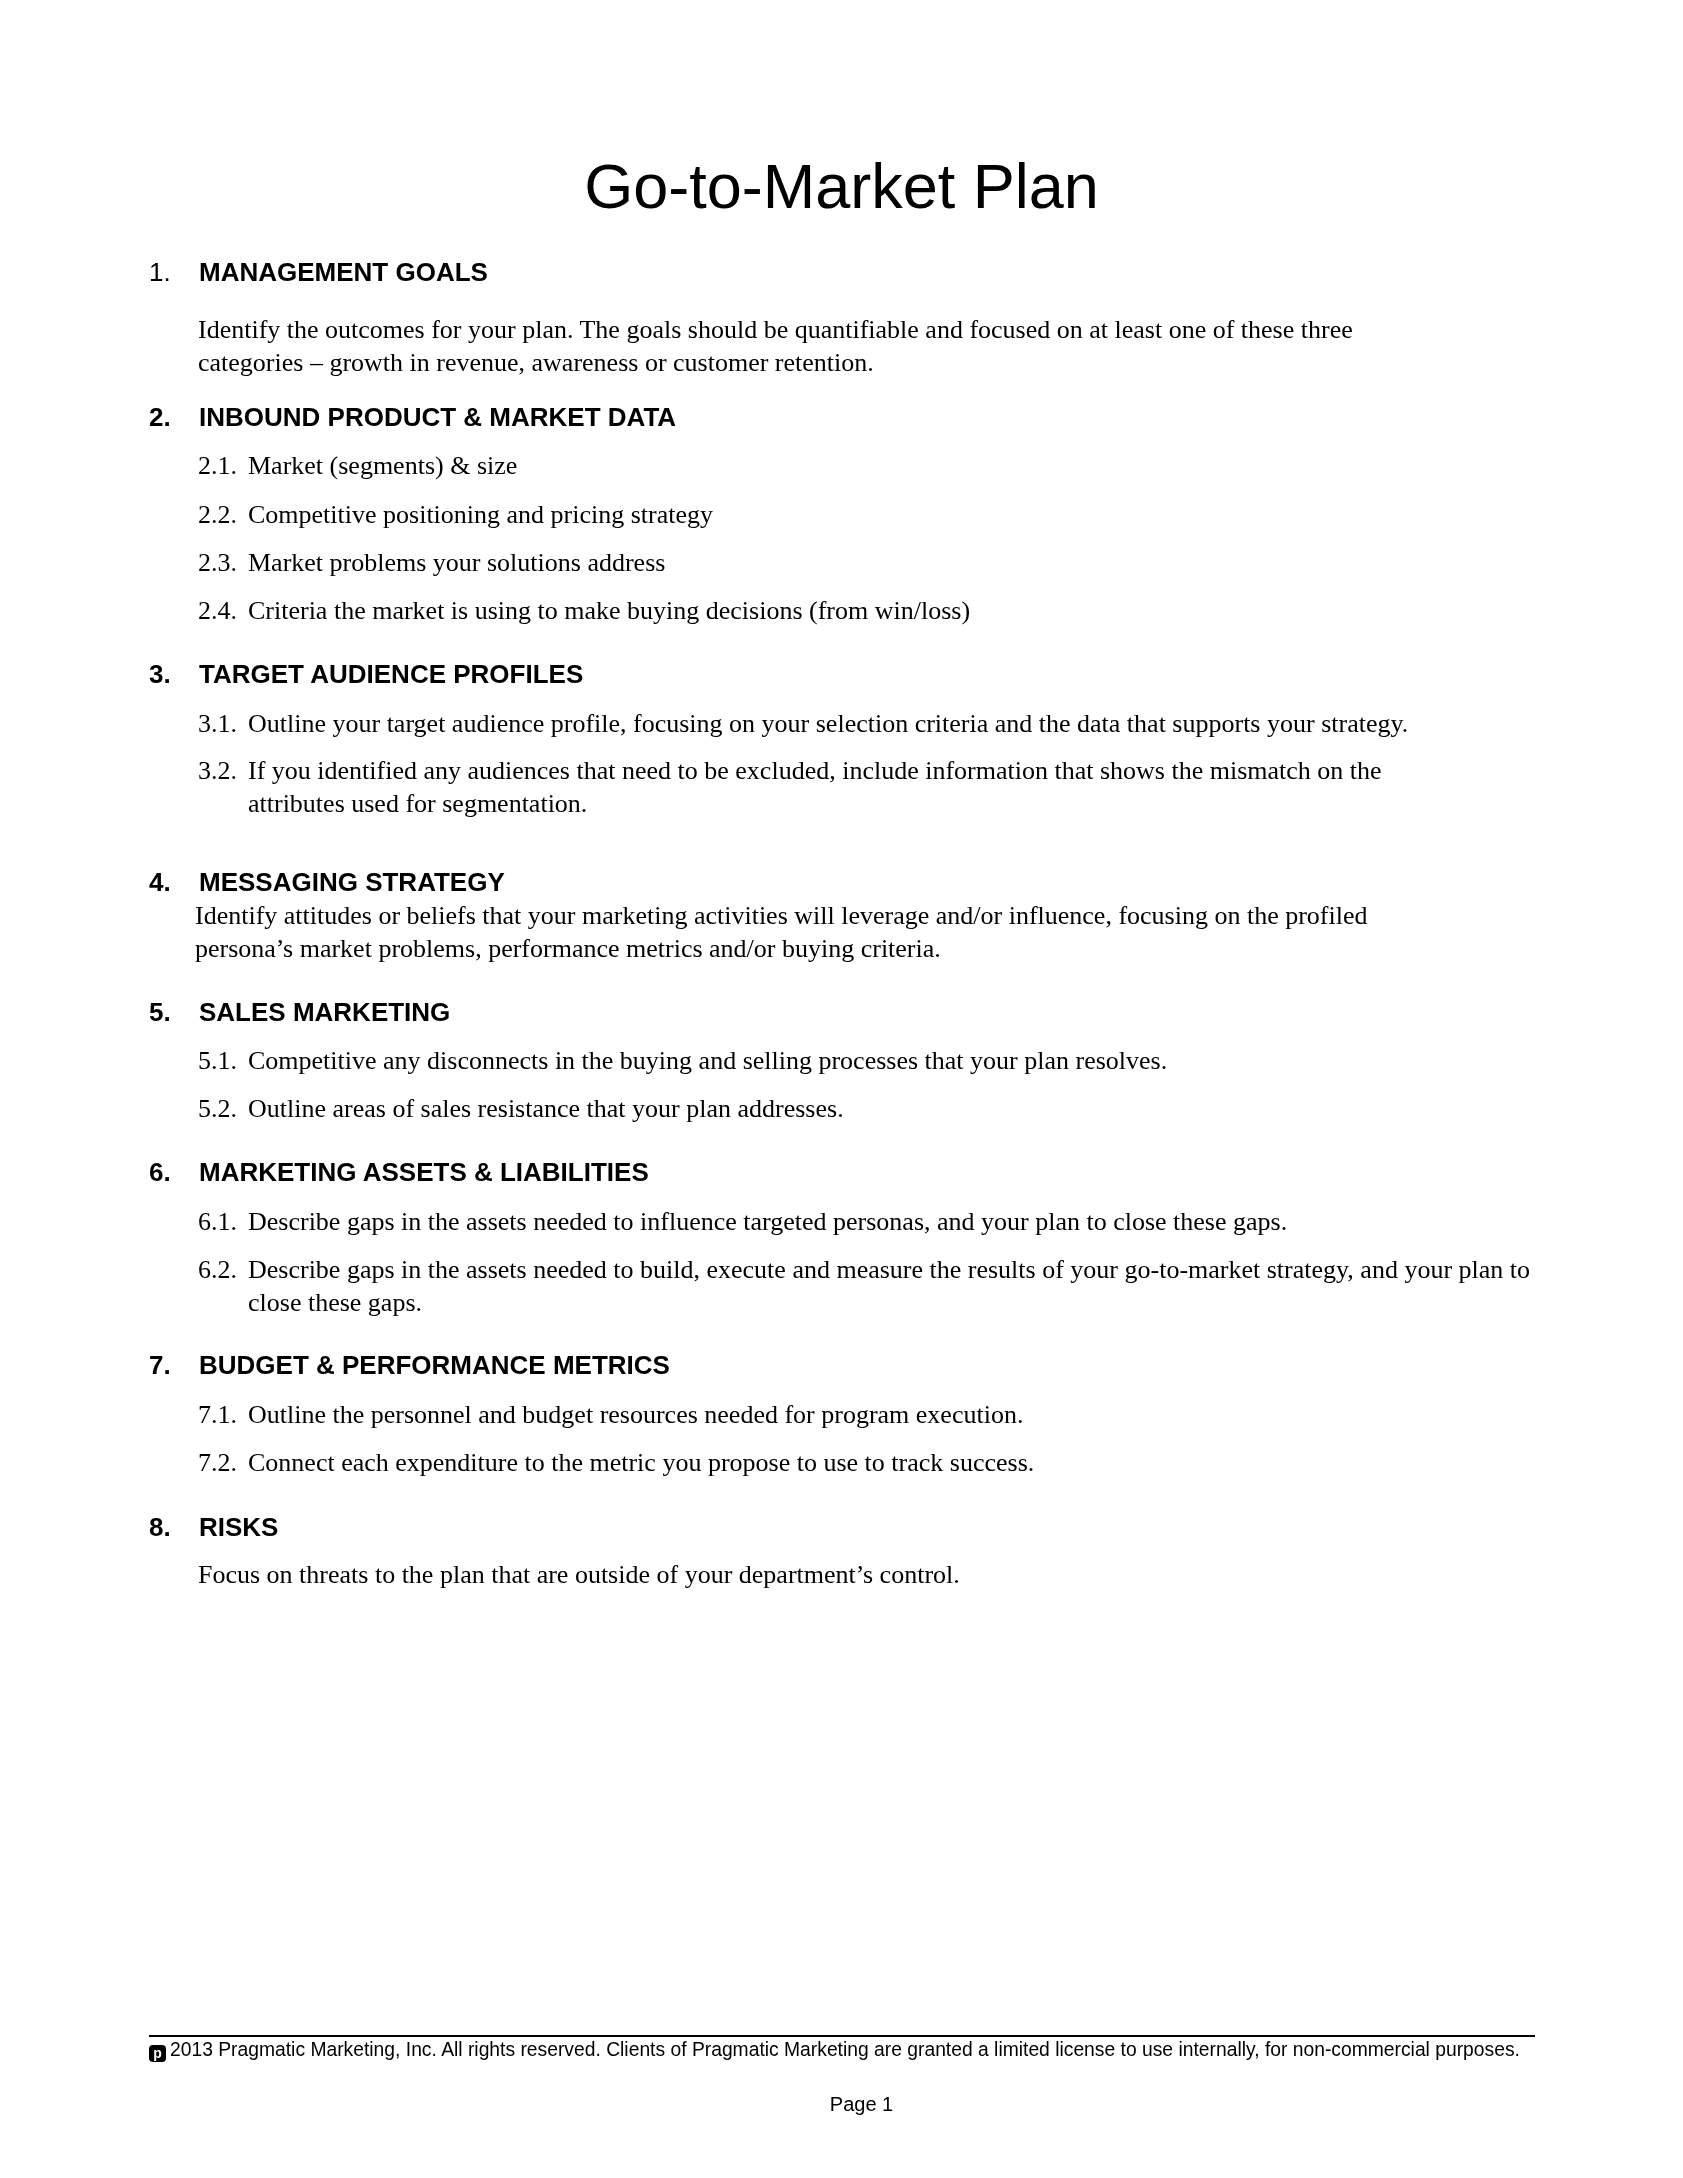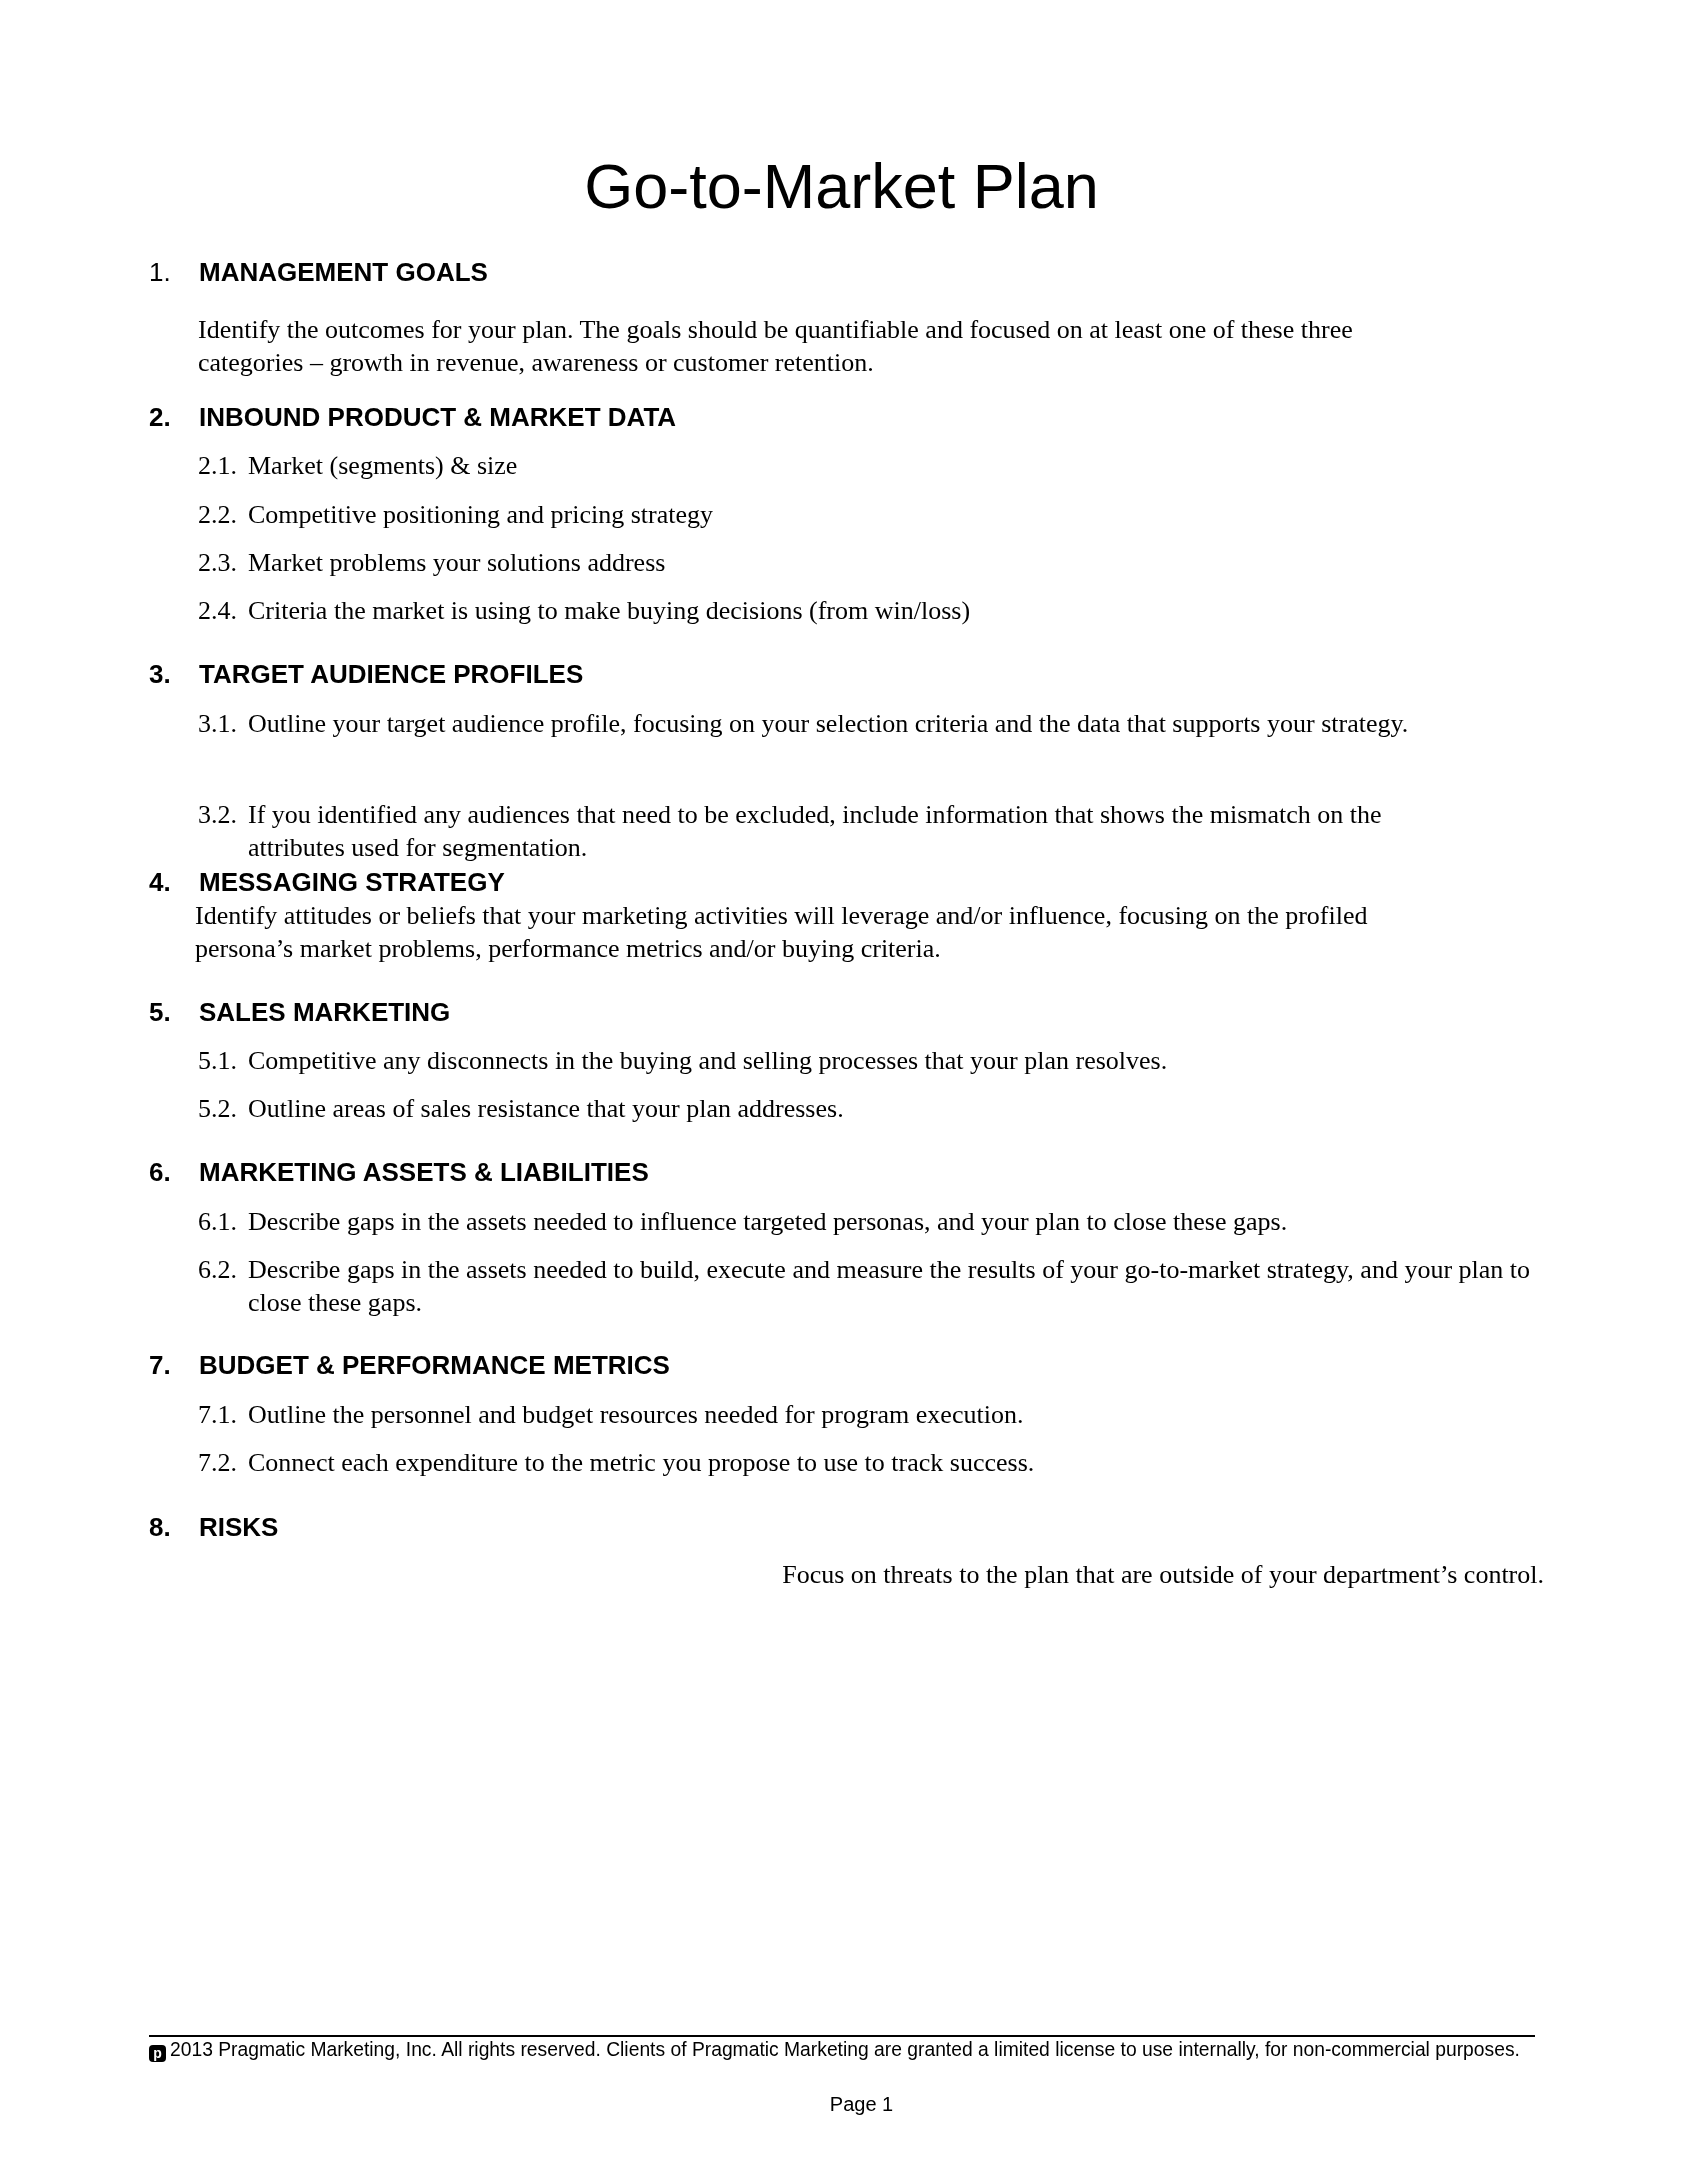--- a/index.html
+++ b/index.html
@@ -66,21 +66,21 @@
   <div class="sub" style="top:594px;">
     <span class="snum">2.4.</span><span>Criteria the market is using to make buying decisions (from win/loss)</span>
   </div>
 
   <div class="heading" style="top:658px;">
     <span class="num">3.</span><span>TARGET AUDIENCE PROFILES</span>
   </div>
   <div class="sub" style="top:707px; width:1386px;">
     <span class="snum">3.1.</span><span>Outline your target audience profile, focusing on your selection criteria and the data that supports your strategy.</span>
   </div>
-  <div class="sub" style="top:798px; width:1277px;">
+  <div class="sub" style="top:754px; width:1277px;">
     <span class="snum">3.2.</span><span>If you identified any audiences that need to be excluded, include information that shows the mismatch on the attributes used for segmentation.</span>
   </div>
 
   <div class="heading" style="top:830px;margin-top:36px;">
     <span class="num">4.</span><span>MESSAGING STRATEGY</span>
   </div>
   <div class="para" style="top:899px; left:195px; width:1277px;">Identify attitudes or beliefs that your marketing activities will leverage and/or influence, focusing on the profiled persona’s market problems, performance metrics and/or buying criteria.</div>
 
   <div class="heading" style="top:996px;">
     <span class="num">5.</span><span>SALES MARKETING</span>
@@ -108,21 +108,21 @@
   <div class="sub" style="top:1398px;">
     <span class="snum">7.1.</span><span>Outline the personnel and budget resources needed for program execution.</span>
   </div>
   <div class="sub" style="top:1446px;">
     <span class="snum">7.2.</span><span>Connect each expenditure to the metric you propose to use to track success.</span>
   </div>
 
   <div class="heading" style="top:1511px;">
     <span class="num">8.</span><span>RISKS</span>
   </div>
-  <div class="para" style="top:1558px;text-align:right;">Focus on threats to the plan that are outside of your department’s control.</div>
+  <div class="para" style="top:1558px;">Focus on threats to the plan that are outside of your department’s control.</div>
 
   <div class="footer-rule"></div>
   <div class="footer-text">
     <span class="logo">p</span><span>2013 Pragmatic Marketing, Inc. All rights reserved. Clients of Pragmatic Marketing are granted a limited license to use internally, for non-commercial purposes.</span>
   </div>
   <div class="page-num">Page 1</div>
 
 </div>
 
 

